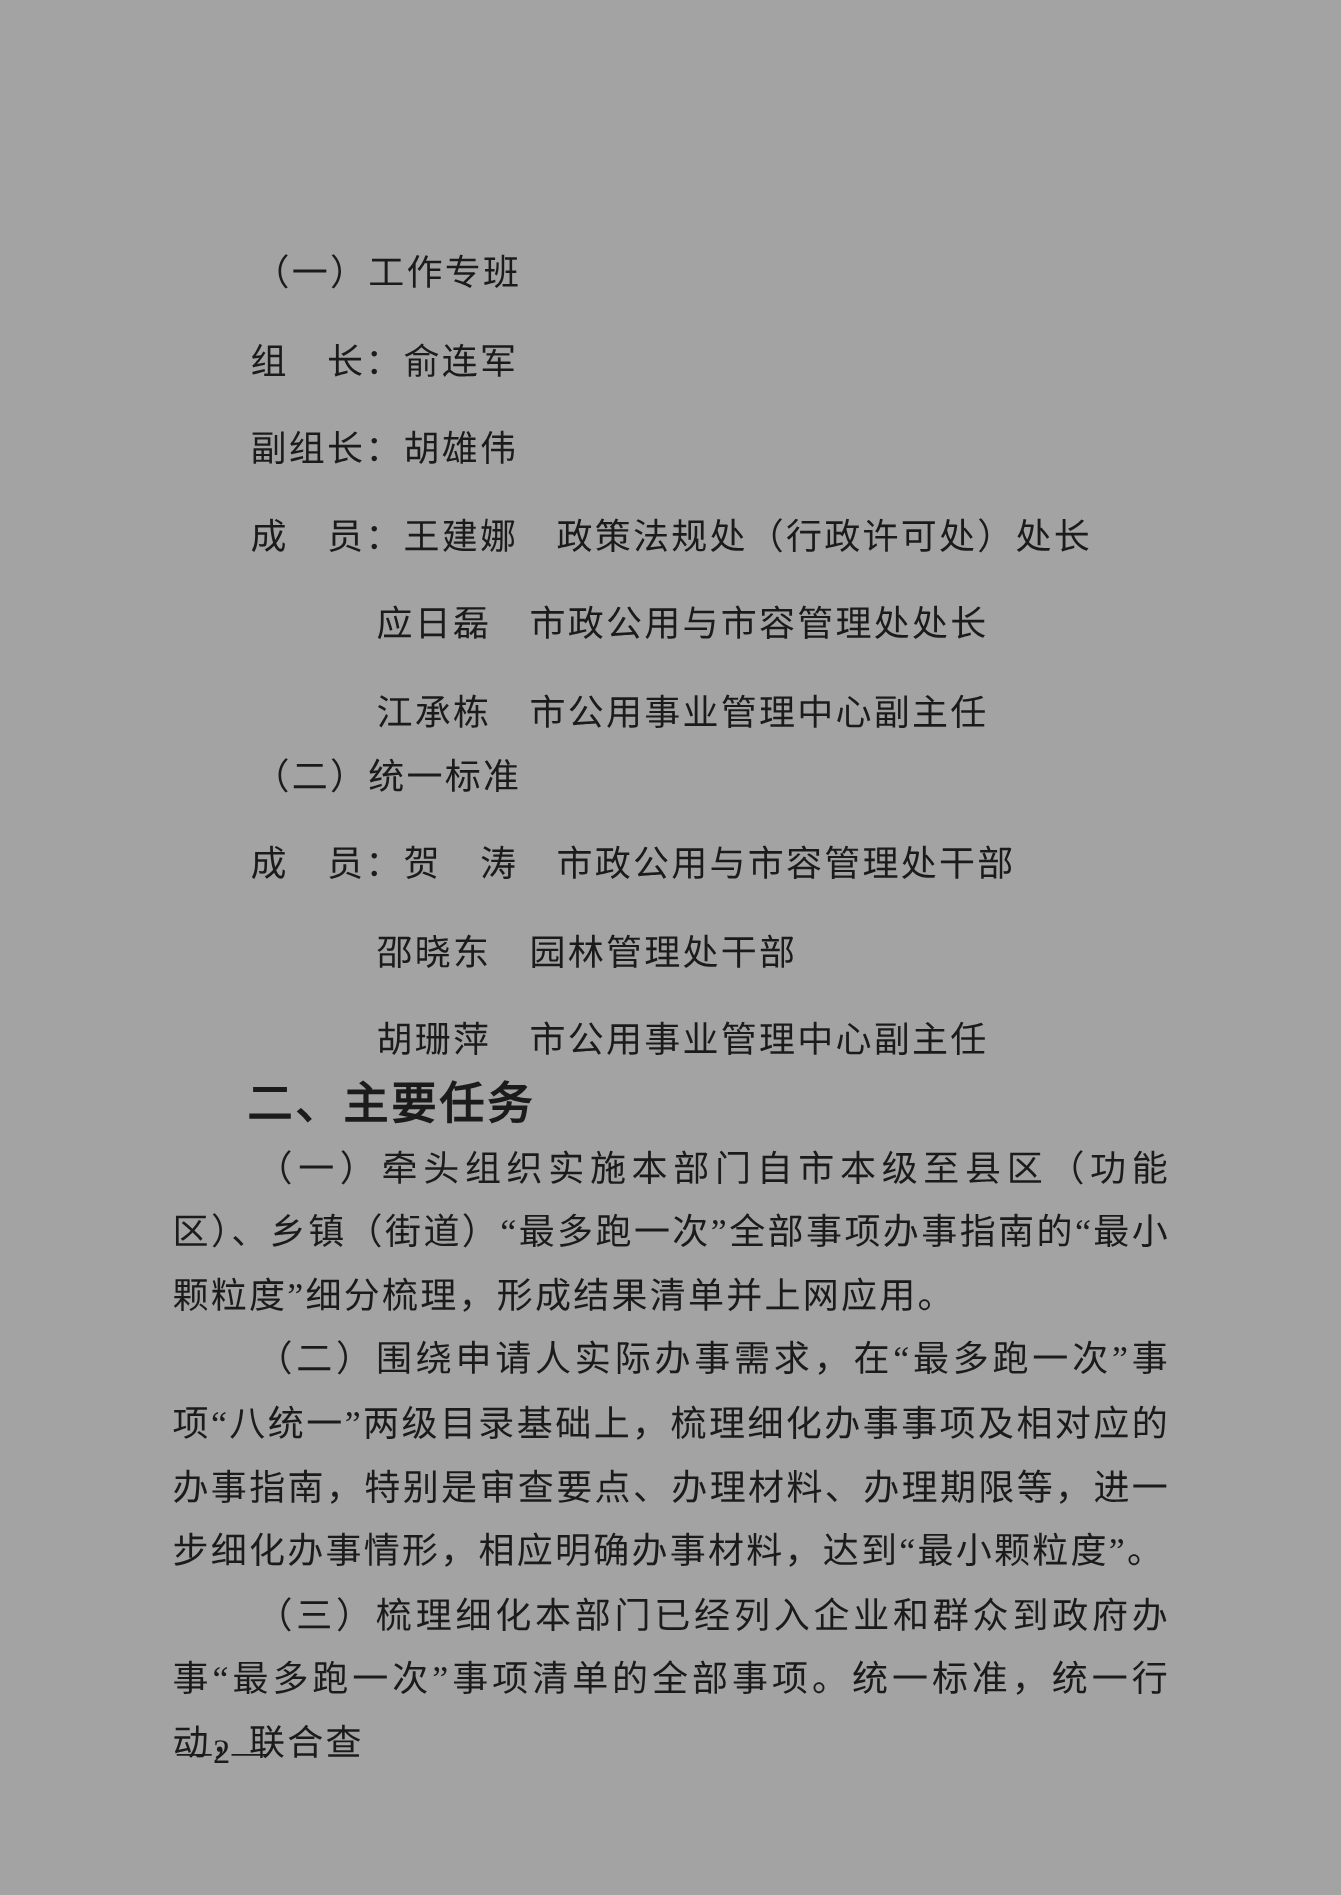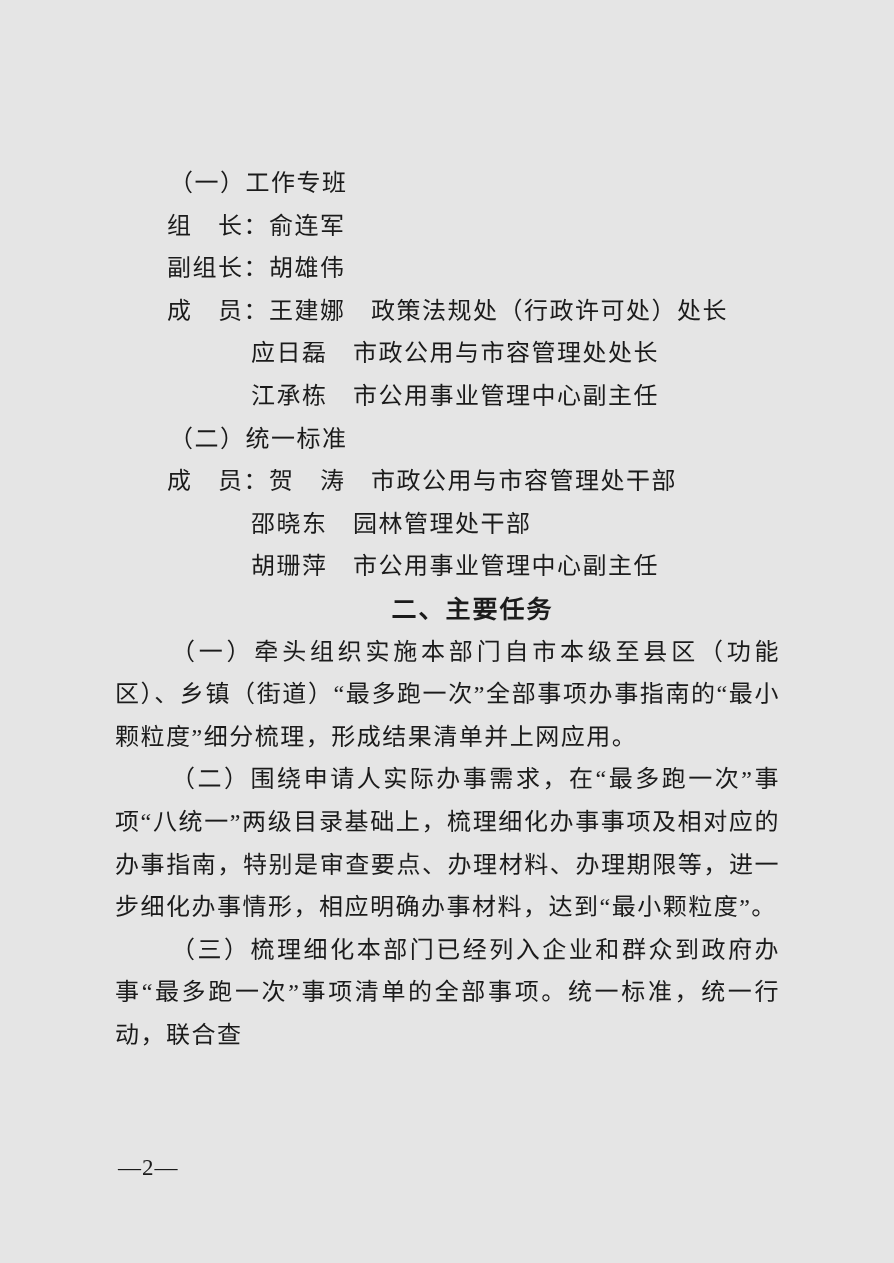--- a/index.html
+++ b/index.html
@@ -6,42 +6,41 @@
   html, body { width: 894px; height: 1263px; }
   body {
     background: #ffffff;
     color: #1b1b1b;
     font-family: "Liberation Serif", "DejaVu Serif", serif;
   }
   .page {
     position: relative;
     width: 894px;
     height: 1263px;
-    background: #e5e5e5;
+    background: #a3a3a3;
     overflow: hidden;
   }
   .content {
     position: absolute;
     left: 115px;
     top: 162px;
     width: 665px;
     font-size: 24px;
     line-height: 42.6px;
     letter-spacing: 1.5px;
   }
-  .r-line { padding-left: 52px; white-space: pre; }
+  .r-line { padding-left: 52px; white-space: pre; margin-top: 16px; }
   .r-line.continuation { padding-left: 136px; }
   .group-heading { padding-left: 54px; white-space: pre; }
   .sec-title {
     padding-left: 50px;
     font-family: Liberation Sans, sans-serif;
     font-weight: bold;
-    font-size: 25px;
+    font-size: 30px;
     letter-spacing: 2px;
-    text-align: center;
   }
   .para {
     text-align: justify;
     text-justify: inter-character;
     text-indent: 56px;
   }
   .page-number {
     position: absolute;
     left: 118px;
     top: 1155px;

